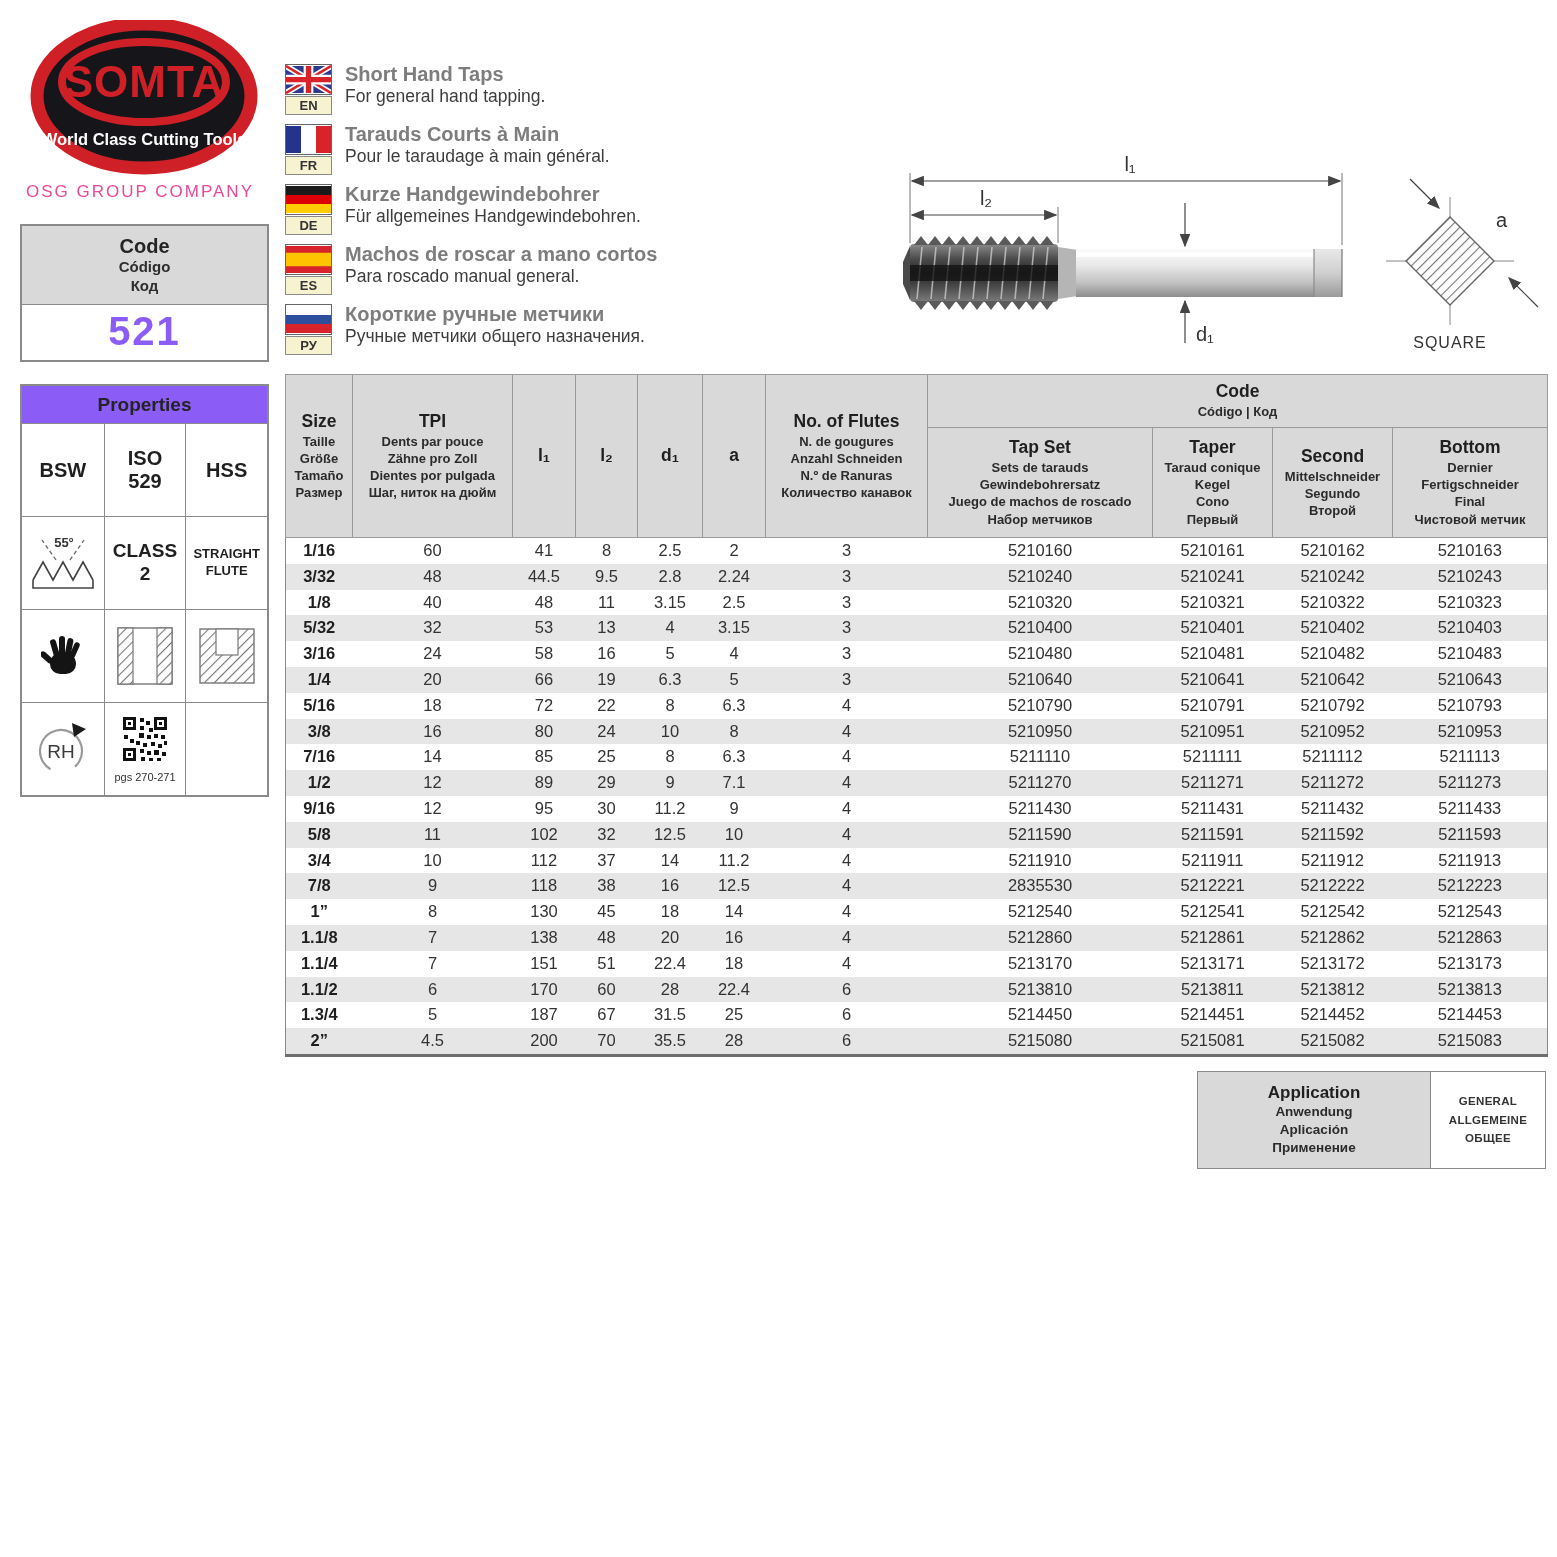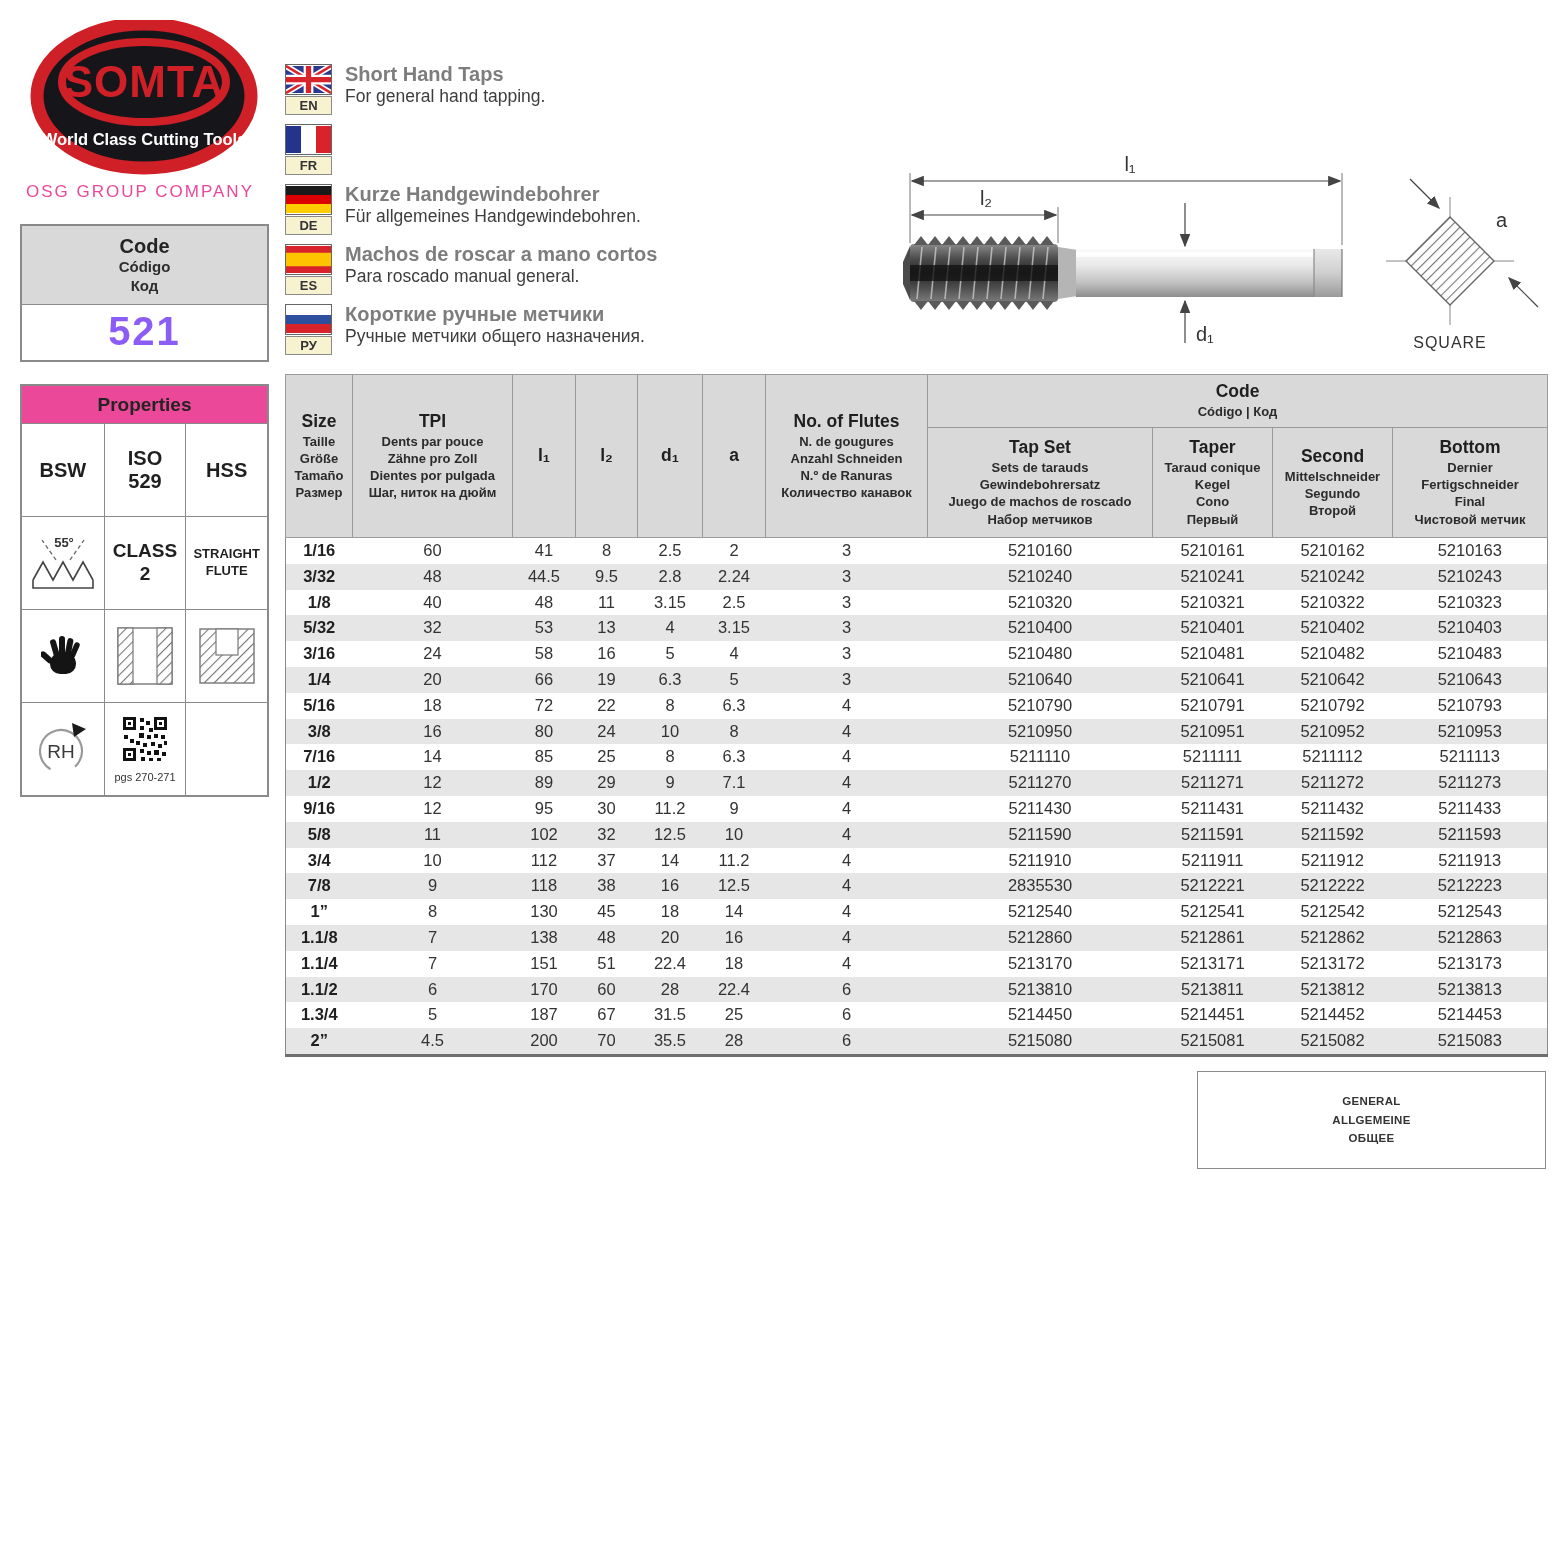--- a/index.html
+++ b/index.html
@@ -12,21 +12,21 @@
   .company{position:absolute;left:14px;top:182px;width:252px;text-align:center;
            font-size:17px;color:#ec4899;letter-spacing:2px;}
 
   .code-box{position:absolute;left:20px;top:224px;width:245px;border:2px solid #8a8a8a;background:#fff;}
   .code-box .cb-head{background:#d9d9d9;border-bottom:1px solid #8a8a8a;text-align:center;padding:9px 0 8px;}
   .cb-title{font-size:20px;font-weight:bold;color:#242424;}
   .cb-sub{font-size:15px;font-weight:bold;color:#2e2e2e;line-height:1.25;}
   .cb-value{font-size:40px;font-weight:bold;color:#8b5cf6;text-align:center;padding:4px 0 6px;letter-spacing:2px;}
 
   .props-box{position:absolute;left:20px;top:384px;width:245px;border:2px solid #8a8a8a;background:#fff;}
-  .props-header{background:#ec4899;border-bottom:1px solid #8a8a8a;text-align:center;padding:8px 0 7px;}
+  .props-header{background:#8b5cf6;border-bottom:1px solid #8a8a8a;text-align:center;padding:8px 0 7px;}
   .ph-main{font-size:19px;font-weight:bold;color:#242424;}
   .ph-sub{font-size:14px;font-weight:bold;color:#2e2e2e;line-height:1.3;}
   .props-grid{display:grid;grid-template-columns:1fr 1fr 1fr;}
   .pcell{border-top:1px solid #8a8a8a;border-left:1px solid #8a8a8a;height:92px;
          display:flex;flex-direction:column;align-items:center;justify-content:center;text-align:center;}
   .pcell.first-col{border-left:none;}
   .pcell.row1{border-top:none;}
   .ptext-lg{font-size:20px;font-weight:bold;color:#1f1f1f;line-height:1.15;}
   .ptext-md{font-size:19px;font-weight:bold;color:#1f1f1f;line-height:1.2;}
   .ptext-sm{font-size:13px;font-weight:bold;color:#1f1f1f;line-height:1.3;}
@@ -258,20 +258,24 @@
     <div class="lang-row">
       <div class="flag-col">
         <div class="flag-frame">
           <svg viewBox="0 0 60 36">
             <rect width="20" height="36" fill="#24348c"></rect>
               <rect x="20" width="20" height="36" fill="#fff"></rect>
               <rect x="40" width="20" height="36" fill="#d8232a"></rect>
           </svg>
         </div>
         <div class="lang-code">FR</div>
+      </div>
+      <div class="lang-text">
+        <div class="lang-title">Tarauds Courts à Main</div>
+        <div class="lang-sub">Pour le taraudage à main général.</div>
       </div>
     </div>
 
     <div class="lang-row">
       <div class="flag-col">
         <div class="flag-frame">
           <svg viewBox="0 0 60 36">
             <rect width="60" height="12" fill="#1a1a1a"></rect>
               <rect y="12" width="60" height="12" fill="#dd0000"></rect>
               <rect y="24" width="60" height="12" fill="#ffcc00"></rect>
@@ -740,18 +744,24 @@
           <td>6</td>
           <td>5215080</td>
           <td>5215081</td>
           <td>5215082</td>
           <td>5215083</td>
         </tr>
       </tbody>
   </table>
 
   <div class="application-box">
+    <div class="app-left">
+      <div class="app-main">Application</div>
+      <div class="app-sub lines">Anwendung
+Aplicación
+Применение</div>
+    </div>
     <div class="app-right lines">GENERAL
 ALLGEMEINE
 ОБЩЕЕ</div>
   </div>
 
 </div>
 
 </body></html>

